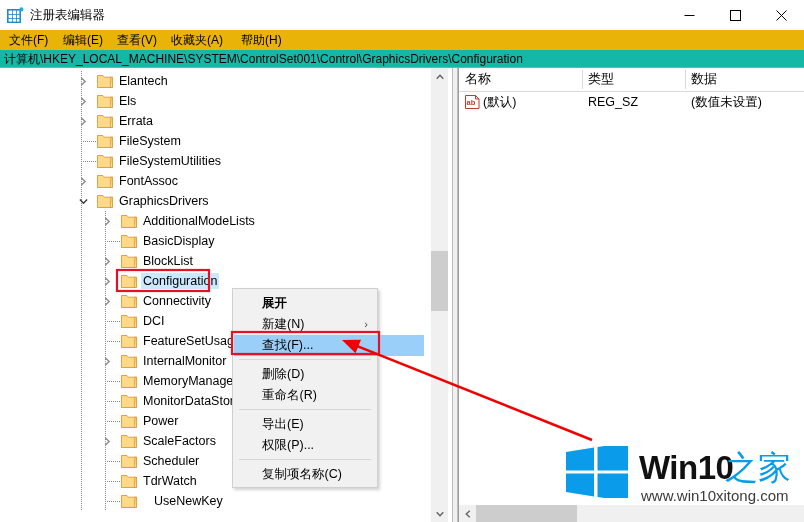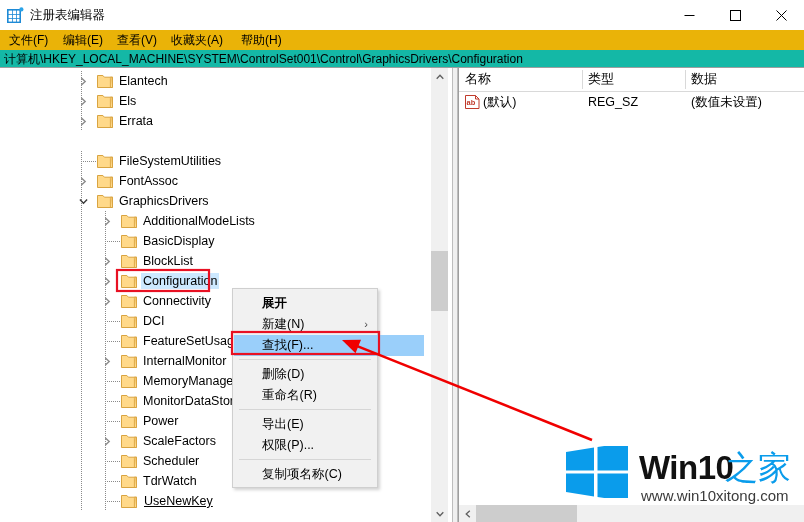--- a/index.html
+++ b/index.html
@@ -183,20 +183,30 @@
               <polyline points="1.4,0.9 5.2,4.5 1.4,8.1" fill="none" stroke="#8a8a8a" stroke-width="1.4"></polyline>
             </svg>
           </div>
           <div class="folder" style="left: 97px;"><svg width="17" height="15" viewBox="0 0 17 15">
               <path d="M0.5 1.5 h5.4 l1.5 1.7 h8.1 v10.3 h-15 z" fill="#ffd98a" stroke="#d9a441" stroke-width="1"></path>
               <path d="M13.4 3.2 v10.3" stroke="#d9a441" stroke-width="0.9" fill="none"></path>
               <path d="M13.4 3.2 h2.1 v10.3" fill="#f2c36b" stroke="#d9a441" stroke-width="0.9"></path>
             </svg></div>
           <div class="tlabel" style="left: 117px;">Errata</div>
         </div>
+        <div class="trow" style="top: 63px;">
+          <div class="guide" style="left: 81px;"></div>
+          <div class="elbow" style="left: 81px; top: 10px; width: 15px;"></div>
+          <div class="folder" style="left: 97px;"><svg width="17" height="15" viewBox="0 0 17 15">
+              <path d="M0.5 1.5 h5.4 l1.5 1.7 h8.1 v10.3 h-15 z" fill="#ffd98a" stroke="#d9a441" stroke-width="1"></path>
+              <path d="M13.4 3.2 v10.3" stroke="#d9a441" stroke-width="0.9" fill="none"></path>
+              <path d="M13.4 3.2 h2.1 v10.3" fill="#f2c36b" stroke="#d9a441" stroke-width="0.9"></path>
+            </svg></div>
+          <div class="tlabel" style="left: 117px;">FileSystem</div>
+        </div>
         <div class="trow" style="top: 83px;">
           <div class="guide" style="left: 81px;"></div>
           <div class="elbow" style="left: 81px; top: 10px; width: 15px;"></div>
           <div class="folder" style="left: 97px;"><svg width="17" height="15" viewBox="0 0 17 15">
               <path d="M0.5 1.5 h5.4 l1.5 1.7 h8.1 v10.3 h-15 z" fill="#ffd98a" stroke="#d9a441" stroke-width="1"></path>
               <path d="M13.4 3.2 v10.3" stroke="#d9a441" stroke-width="0.9" fill="none"></path>
               <path d="M13.4 3.2 h2.1 v10.3" fill="#f2c36b" stroke="#d9a441" stroke-width="0.9"></path>
             </svg></div>
           <div class="tlabel" style="left: 117px;">FileSystemUtilities</div>
         </div>
@@ -408,21 +418,21 @@
         </div>
         <div class="trow" style="top: 423px;">
           <div class="guide" style="left: 81px;"></div>
           <div class="guide" style="left: 105px;"></div>
           <div class="elbow" style="left: 105px; top: 10px; width: 15px;"></div>
           <div class="folder" style="left: 121px;"><svg width="17" height="15" viewBox="0 0 17 15">
               <path d="M0.5 1.5 h5.4 l1.5 1.7 h8.1 v10.3 h-15 z" fill="#ffd98a" stroke="#d9a441" stroke-width="1"></path>
               <path d="M13.4 3.2 v10.3" stroke="#d9a441" stroke-width="0.9" fill="none"></path>
               <path d="M13.4 3.2 h2.1 v10.3" fill="#f2c36b" stroke="#d9a441" stroke-width="0.9"></path>
             </svg></div>
-          <div class="tlabel" style="left: 142px; text-decoration: underline;">UseNewKey</div>
+          <div class="tlabel" style="left: 152px;">UseNewKey</div>
         </div>
       </div>
 
     <div class="vscroll" id="tree-vscroll" style="left:431px;top:0;height:454px;">
       <div class="arrow" style="top:0;">
         <svg width="8" height="6" viewBox="0 0 8 6">
             <polyline points="0.7,4.8 4,1.2 7.3,4.8" fill="none" stroke="#606060" stroke-width="1.3"></polyline>
           </svg>
       </div>
       <div class="thumb" id="tree-vthumb" style="top: 183px; height: 60px;"></div>

